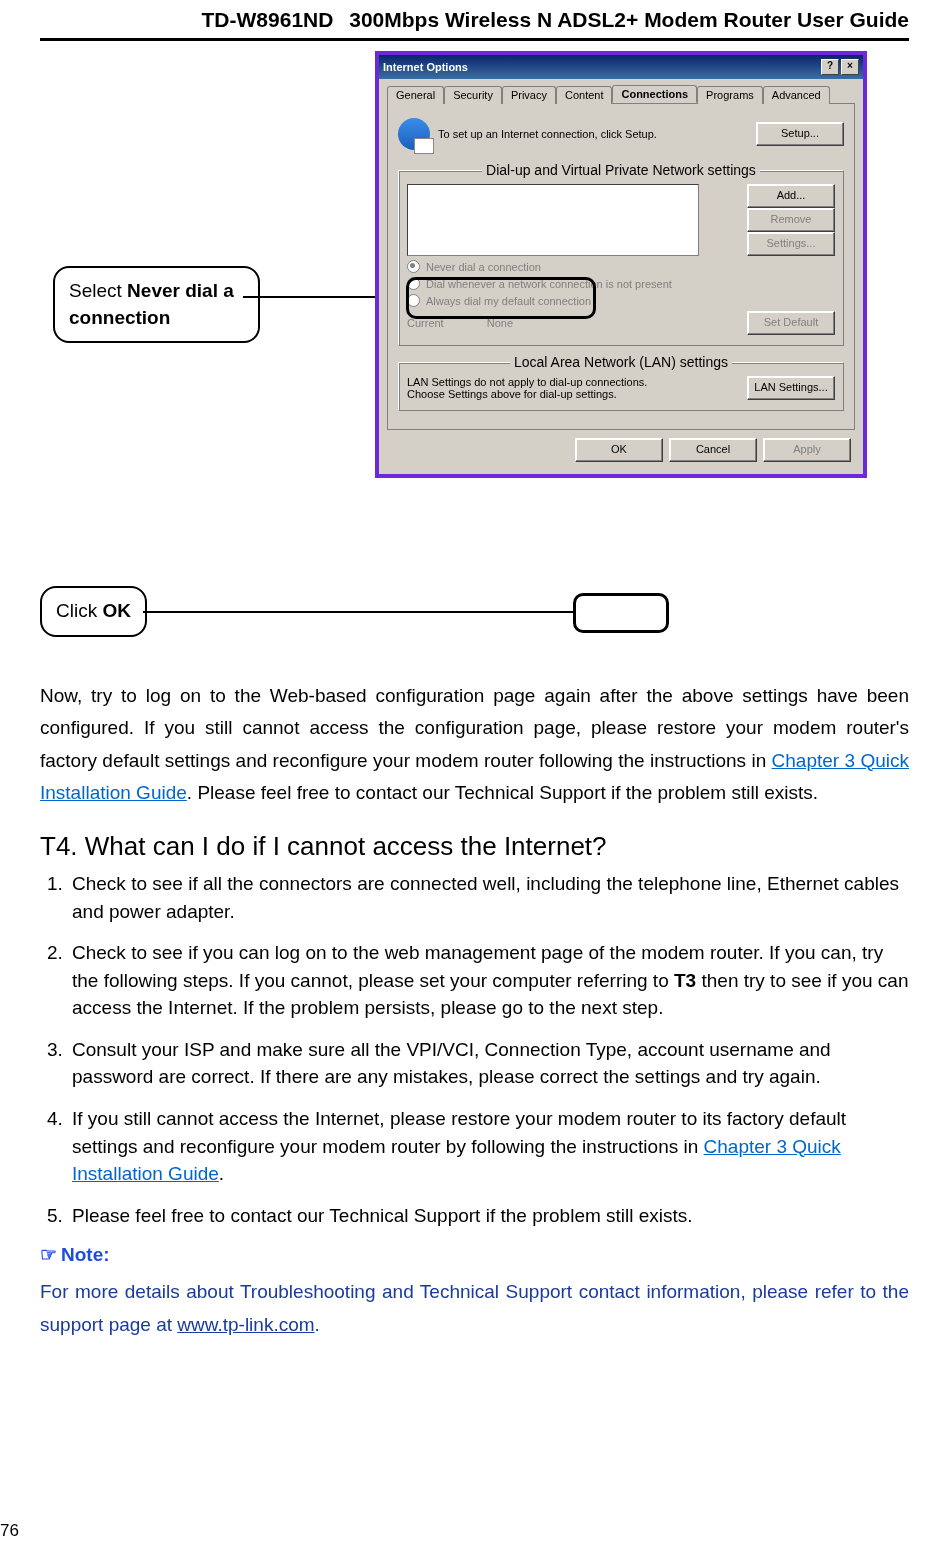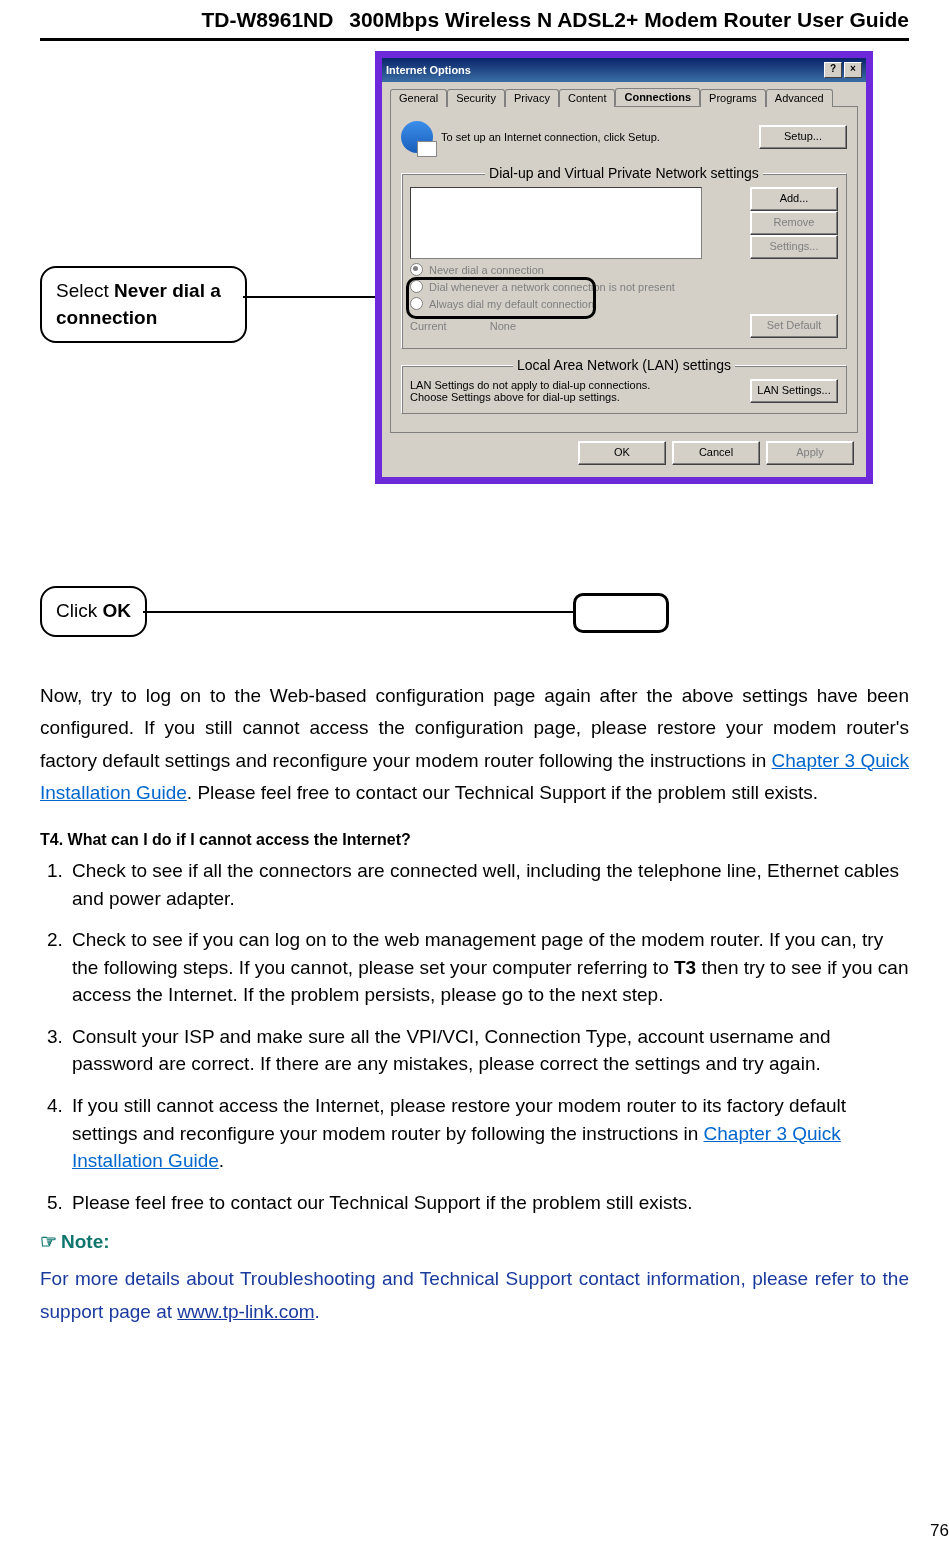--- a/index.html
+++ b/index.html
@@ -55,21 +55,21 @@
     position: absolute;
     border-top: 2px solid #000;
   }
   .dialog {
     position: absolute;
     left: 335px;
     top: 0;
     width: 484px;
     font-family: Tahoma, Arial, sans-serif;
     font-size: 11px;
-    border: 7px solid #6d28d9;
+    border: 4px solid #6d28d9;
   }
   .dialog .titlebar {
     background: linear-gradient(#0a246a, #3a6ea5);
     color: #fff;
     font-weight: bold;
     padding: 3px 4px;
     display: flex;
     justify-content: space-between;
     align-items: center;
     height: 18px;
@@ -230,73 +230,73 @@
     pointer-events: none;
   }
   .bodytext {
     font-size: 19px;
     line-height: 1.7;
     text-align: justify;
     margin-top: 14px;
   }
   .bodytext a { color: #0066cc; text-decoration: underline; }
   h3.section {
-    font-size: 16px;
-    font-weight: bold;
+    font-size: 26px;
+    font-weight: normal;
     margin: 22px 0 8px 0;
   }
   ol.steps {
     font-size: 19px;
     line-height: 1.45;
     padding-left: 28px;
     margin: 0;
   }
   ol.steps li {
     margin-bottom: 14px;
     padding-left: 4px;
   }
   ol.steps li a { color: #0066cc; text-decoration: underline; }
   .note-label {
-    color: #0f766e;
+    color: #1d4ed8;
     font-weight: bold;
     font-size: 19px;
     margin-top: 14px;
   }
   .note-label .hand { margin-right: 4px; }
   .note-text {
     color: #1a3a9e;
     font-size: 19px;
     line-height: 1.7;
     text-align: justify;
     margin-top: 10px;
   }
   .note-text a { color: #1a3a9e; text-decoration: underline; }
   .pagenum {
     position: absolute;
     bottom: 20px;
     left: 0;
     right: 0;
-    text-align: right;
+    text-align: left;
     font-size: 17px;
   }
   .smalltxt { font-size: 11px; }
 </style>
 </head>
 <body>
 
 <div class="page">
 
   <div class="header">
     <span class="model">TD-W8961ND</span>
     <span class="title">300Mbps Wireless N ADSL2+ Modem Router User Guide</span>
   </div>
 
   <div class="figure-area">
 
-    <div class="callout" style="left:0px; top:215px; width:175px;">
+    <div class="callout" style="left:13px; top:215px; width:175px;">
       <span class="line">
         <span>Select </span><b>Never dial a</b>
       </span>
       <span class="line"><b>connection</b></span>
     </div>
     <div class="callout-connector" style="left:203px; top:245px; width:164px;"></div>
 
     <div class="callout" style="left:0px; top:535px; width:75px;">
       <span>Click </span><b>OK</b>
     </div>

